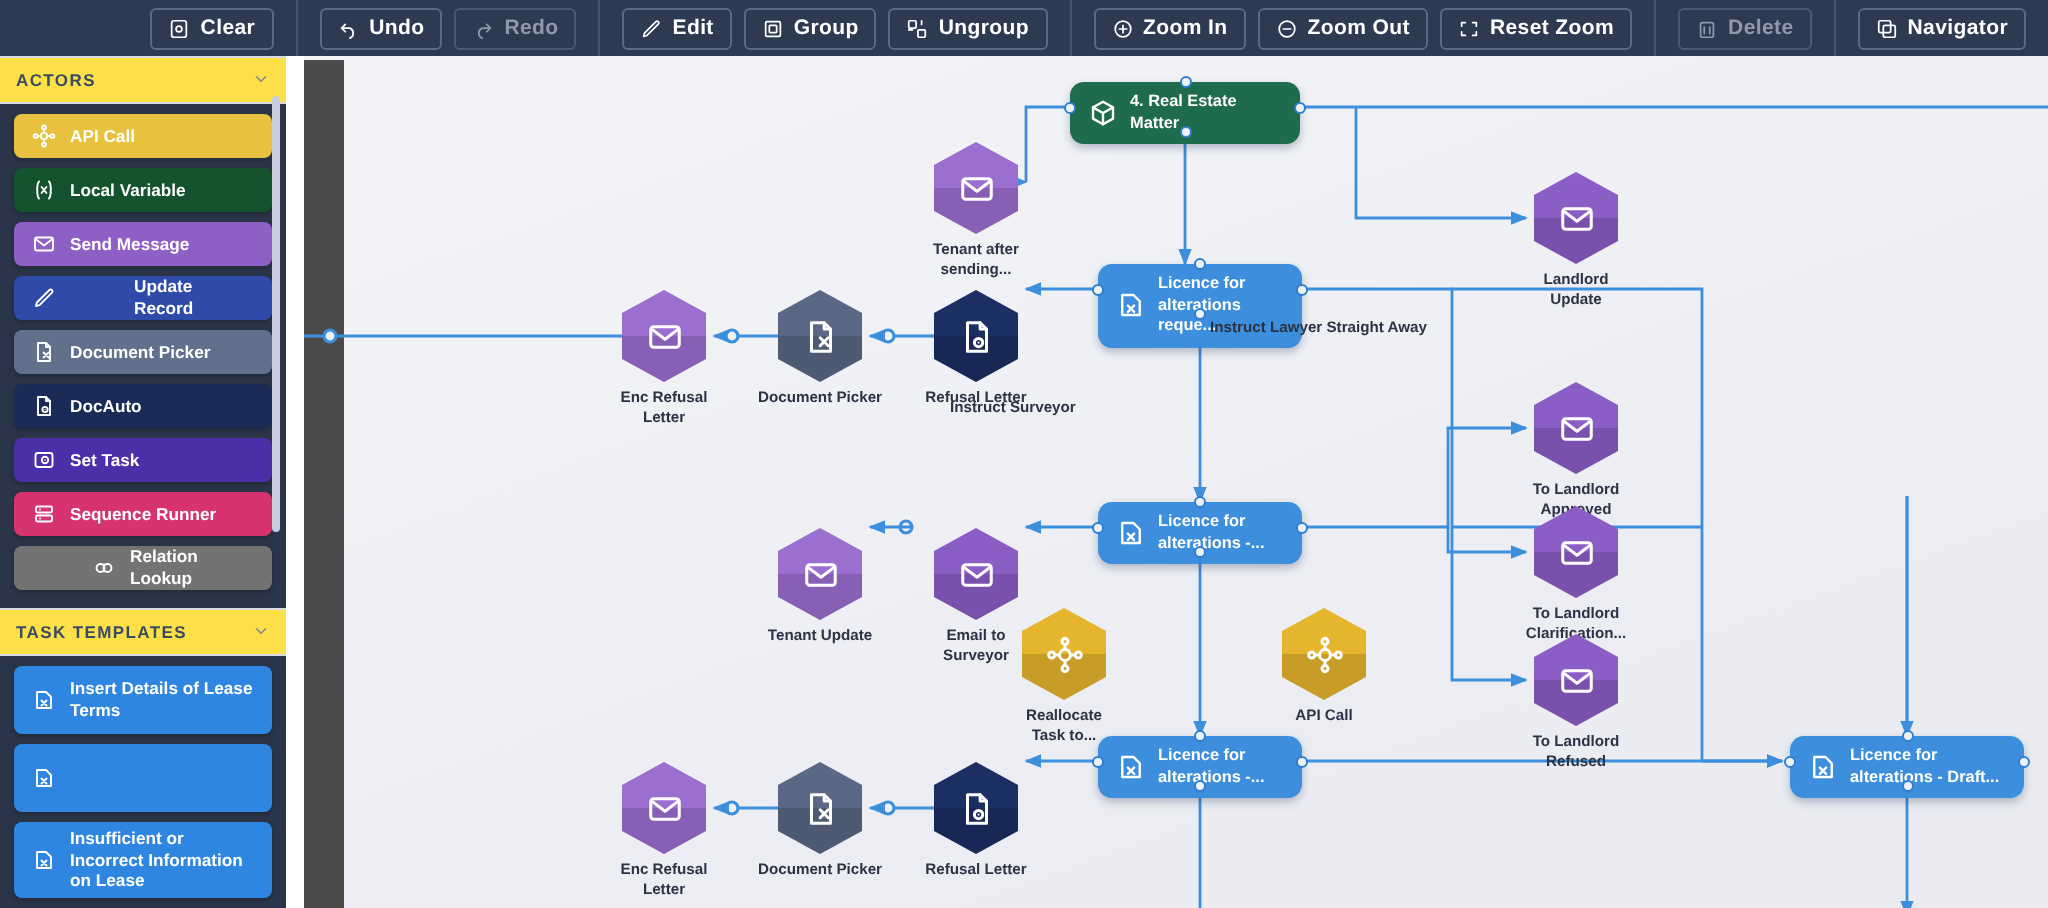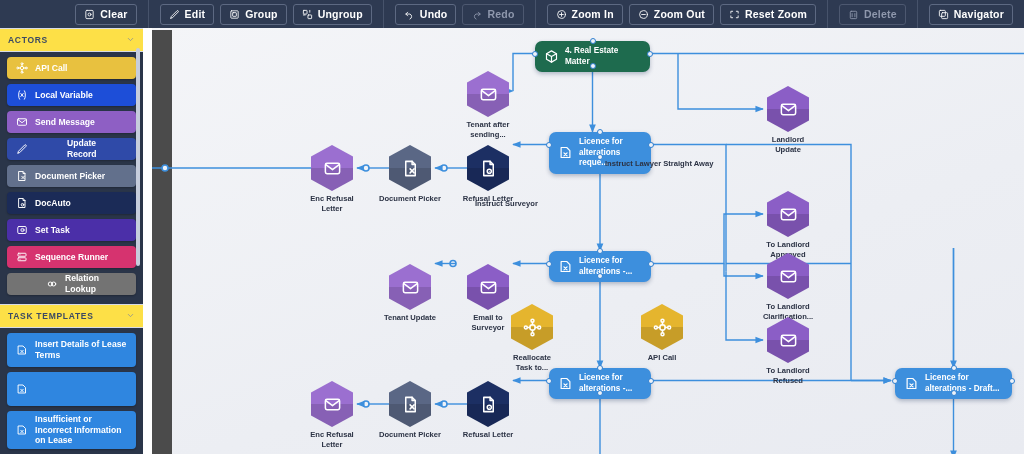--- a/index.html
+++ b/index.html
@@ -134,20 +134,40 @@
               <circle cx="12" cy="12" r="3.2"></circle>
             </svg>
           </span>
           <span>Clear</span>
         </div>
       </div>
       <div class="tb-group">
         <div class="tb-btn">
           <span class="ic">
             <svg viewBox="0 0 24 24" width="11" height="11" fill="none" stroke="#ffffff" stroke-width="1.9" stroke-linecap="round" stroke-linejoin="round">
+              <path d="M8 7L4 11l4 4"></path>
+              <path d="M4 11h9a6 6 0 0 1 0 11"></path>
+            </svg>
+          </span>
+          <span>Undo</span>
+        </div>
+        <div class="tb-btn dim">
+          <span class="ic">
+            <svg viewBox="0 0 24 24" width="11" height="11" fill="none" stroke="#8f98ad" stroke-width="1.9" stroke-linecap="round" stroke-linejoin="round">
+              <path d="M16 7l4 4-4 4"></path>
+              <path d="M20 11h-9a6 6 0 0 0 0 11"></path>
+            </svg>
+          </span>
+          <span>Redo</span>
+        </div>
+      </div>
+      <div class="tb-group">
+        <div class="tb-btn">
+          <span class="ic">
+            <svg viewBox="0 0 24 24" width="11" height="11" fill="none" stroke="#ffffff" stroke-width="1.9" stroke-linecap="round" stroke-linejoin="round">
               <path d="M4 20l3.5-.9L20 6.6a1.8 1.8 0 0 0 0-2.5l-.1-.1a1.8 1.8 0 0 0-2.5 0L4.9 16.5 4 20z"></path>
             </svg>
           </span>
           <span>Edit</span>
         </div>
         <div class="tb-btn">
           <span class="ic">
             <svg viewBox="0 0 24 24" width="11" height="11" fill="none" stroke="#ffffff" stroke-width="1.9" stroke-linecap="round" stroke-linejoin="round">
               <rect x="4" y="4" width="16" height="16" rx="1.5"></rect>
               <rect x="8" y="8" width="8" height="8" rx="1"></rect>
@@ -157,40 +177,20 @@
         </div>
         <div class="tb-btn">
           <span class="ic">
             <svg viewBox="0 0 24 24" width="11" height="11" fill="none" stroke="#ffffff" stroke-width="1.9" stroke-linecap="round" stroke-linejoin="round">
               <rect x="3" y="3" width="8" height="8" rx="1"></rect>
               <rect x="13" y="13" width="8" height="8" rx="1"></rect>
               <path d="M3 13h4M17 3v4"></path>
             </svg>
           </span>
           <span>Ungroup</span>
-        </div>
-      </div>
-      <div class="tb-group">
-        <div class="tb-btn">
-          <span class="ic">
-            <svg viewBox="0 0 24 24" width="11" height="11" fill="none" stroke="#ffffff" stroke-width="1.9" stroke-linecap="round" stroke-linejoin="round">
-              <path d="M8 7L4 11l4 4"></path>
-              <path d="M4 11h9a6 6 0 0 1 0 11"></path>
-            </svg>
-          </span>
-          <span>Undo</span>
-        </div>
-        <div class="tb-btn dim">
-          <span class="ic">
-            <svg viewBox="0 0 24 24" width="11" height="11" fill="none" stroke="#8f98ad" stroke-width="1.9" stroke-linecap="round" stroke-linejoin="round">
-              <path d="M16 7l4 4-4 4"></path>
-              <path d="M20 11h-9a6 6 0 0 0 0 11"></path>
-            </svg>
-          </span>
-          <span>Redo</span>
         </div>
       </div>
       <div class="tb-group">
         <div class="tb-btn">
           <span class="ic">
             <svg viewBox="0 0 24 24" width="11" height="11" fill="none" stroke="#ffffff" stroke-width="1.9" stroke-linecap="round" stroke-linejoin="round">
               <circle cx="12" cy="12" r="8.5"></circle>
               <path d="M12 8v8M8 12h8"></path>
             </svg>
           </span>
@@ -252,21 +252,21 @@
               <circle cx="12" cy="12" r="3.4"></circle>
               <circle cx="12" cy="3.4" r="1.9"></circle>
               <circle cx="12" cy="20.6" r="1.9"></circle>
               <circle cx="3.6" cy="12" r="1.9"></circle>
               <circle cx="20.4" cy="12" r="1.9"></circle>
               <path d="M12 5.3v3.3M12 15.4v3.3M5.5 12h3.1M15.4 12h3.1"></path>
             </svg>
           </span>
           <span class="lb">API Call</span>
         </div>
-        <div class="sb-item" style="background: #1d4ed8;">
+        <div class="sb-item" style="background: #14532d;">
           <span class="ic">
             <svg viewBox="0 0 24 24" width="12" height="12" fill="none" stroke="#ffffff" stroke-width="1.9" stroke-linecap="round" stroke-linejoin="round">
               <path d="M7 3.5C4.6 6 4.6 18 7 20.5M17 3.5C19.4 6 19.4 18 17 20.5"></path>
               <path d="M9.6 9l4.8 6M14.4 9l-4.8 6"></path>
             </svg>
           </span>
           <span class="lb">Local Variable</span>
         </div>
         <div class="sb-item" style="background: rgb(142, 95, 196);">
           <span class="ic">

